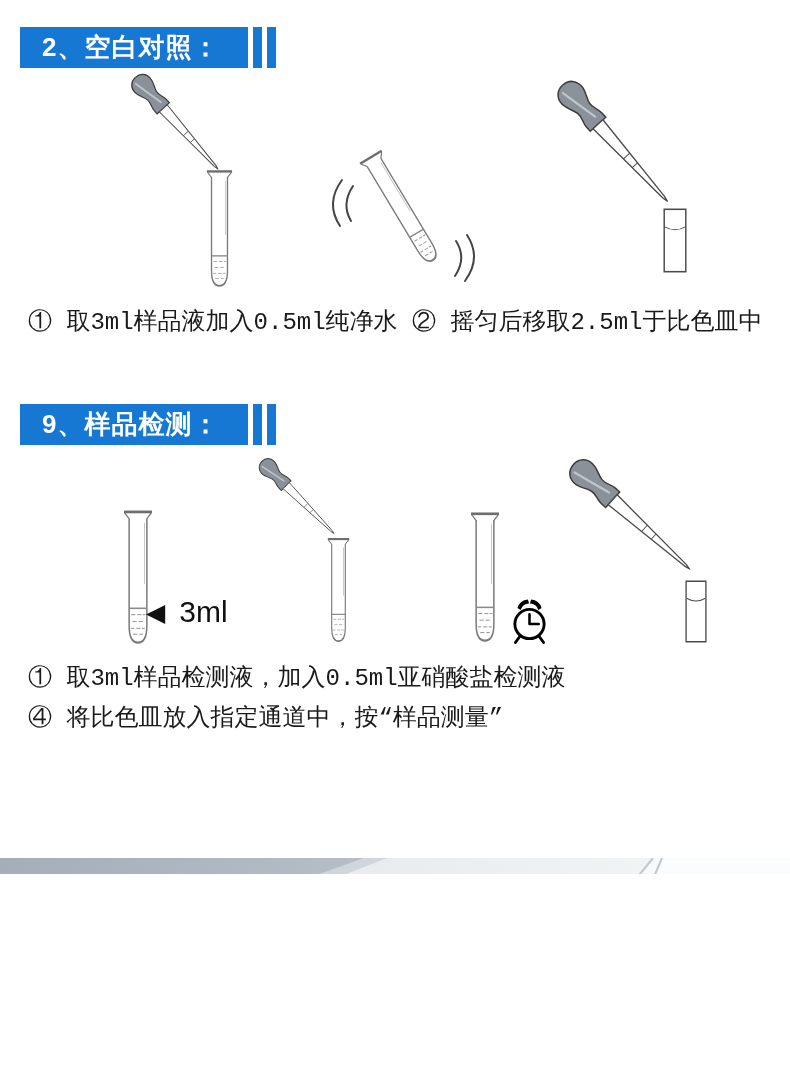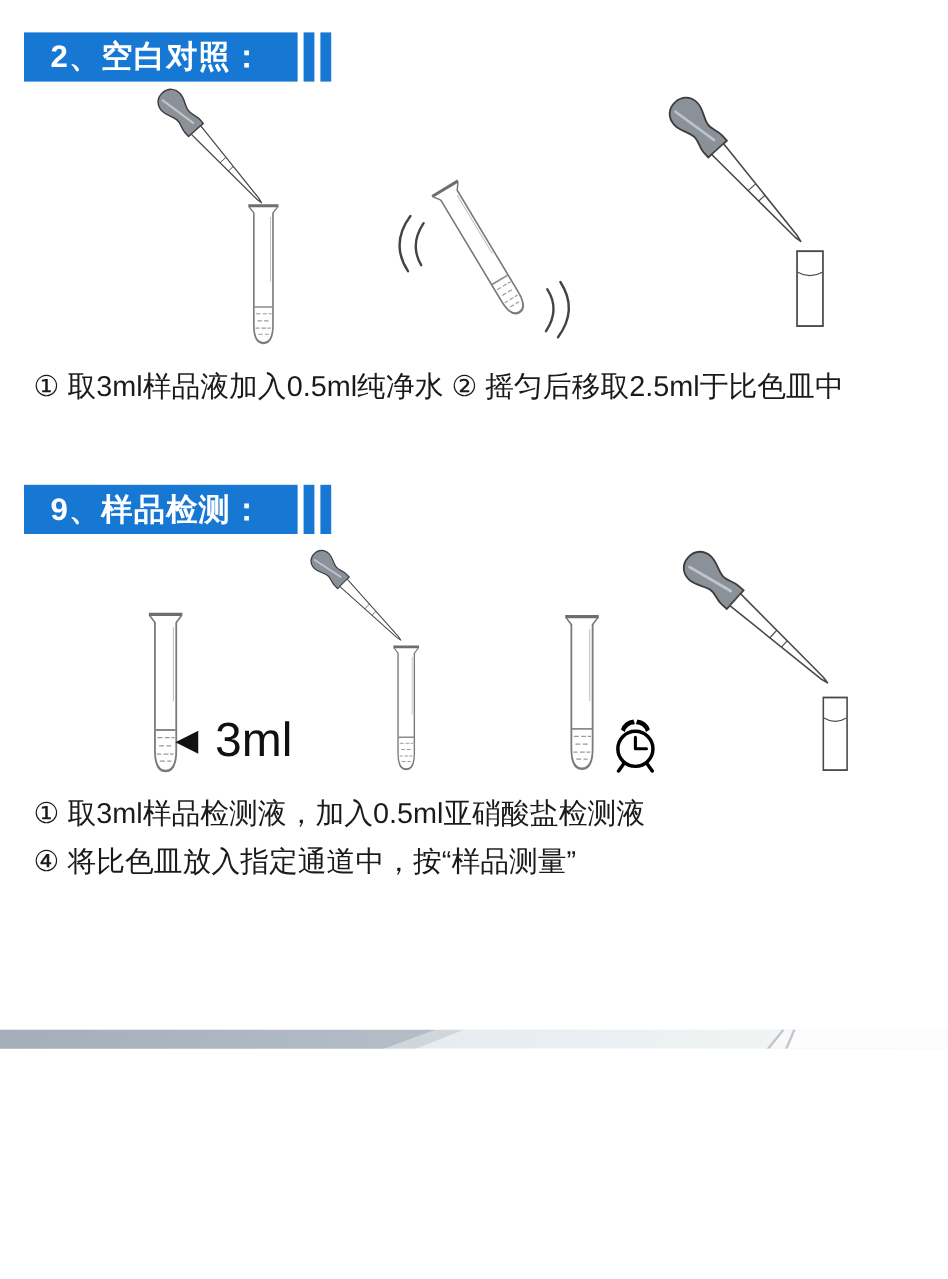--- a/index.html
+++ b/index.html
@@ -28,29 +28,29 @@
     position:absolute;width:9px;height:41px;background:var(--accent);
   }
   
   .illu{position:absolute;}
   
   .steps{
     position:absolute;left:28px;width:760px;
     color:var(--step-text);font-size:24px;font-weight:500;
     white-space:nowrap;
   }
-  .steps .step-line{height:43px;line-height:43px;}
+  .steps .step-line{height:43px;line-height:43px;font-family:Liberation Mono, monospace;}
   .steps.tight .step-line{height:40px;line-height:40px;}
   
   .vol-label{
     position:absolute;left:146px;top:597px;
     display:flex;align-items:center;color:#111111;white-space:nowrap;
   }
   .vol-label .marker{font-size:25px;line-height:1;}
-  .vol-label .value{font-size:40px;line-height:1;margin-left:2px;padding-left:12px;}
+  .vol-label .value{font-size:30px;line-height:1;margin-left:2px;padding-left:12px;}
   
   .footer{
     position:absolute;left:0;top:858px;width:790px;height:208px;
     background:linear-gradient(100deg,#dfe4e8 0%,#ebeef0 55%,#f6f8f9 100%);
     overflow:hidden;
   }
   .paper-under{
     position:absolute;inset:0;
     background:linear-gradient(118deg,#c3cbd2 0%,#d6dce1 60%);
     clip-path:polygon(0 0,49% 0,0 73%);

